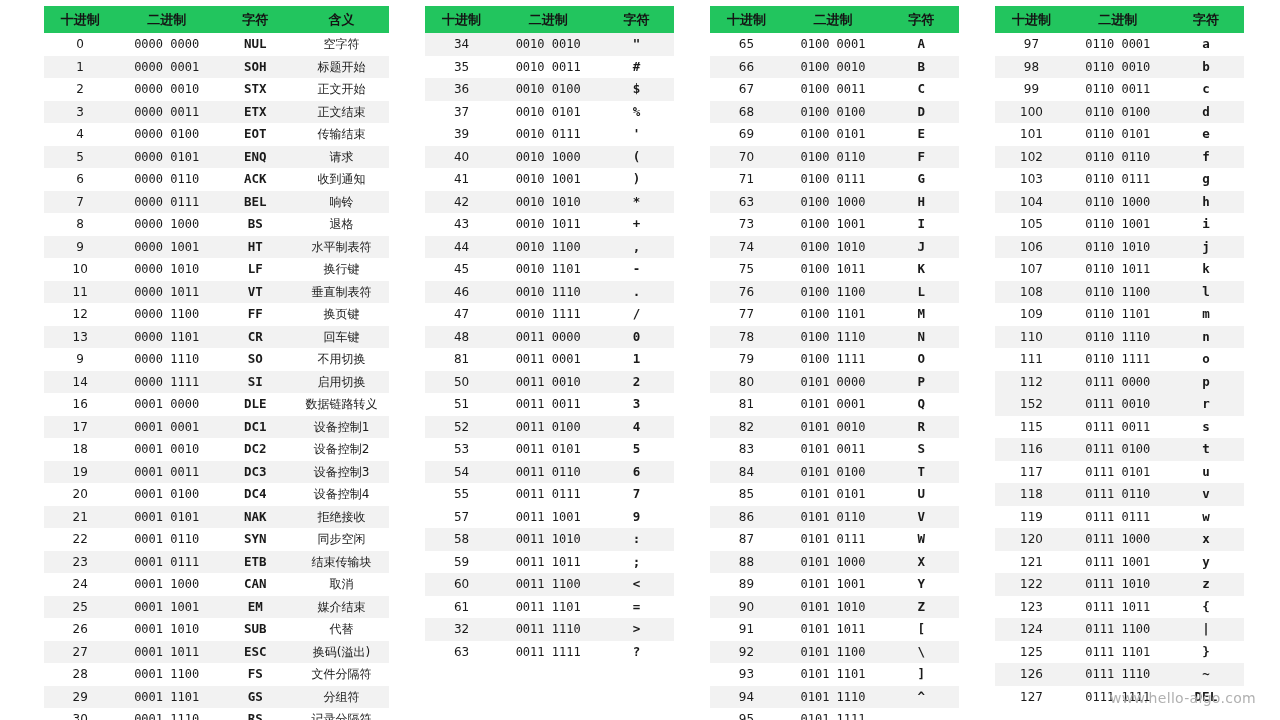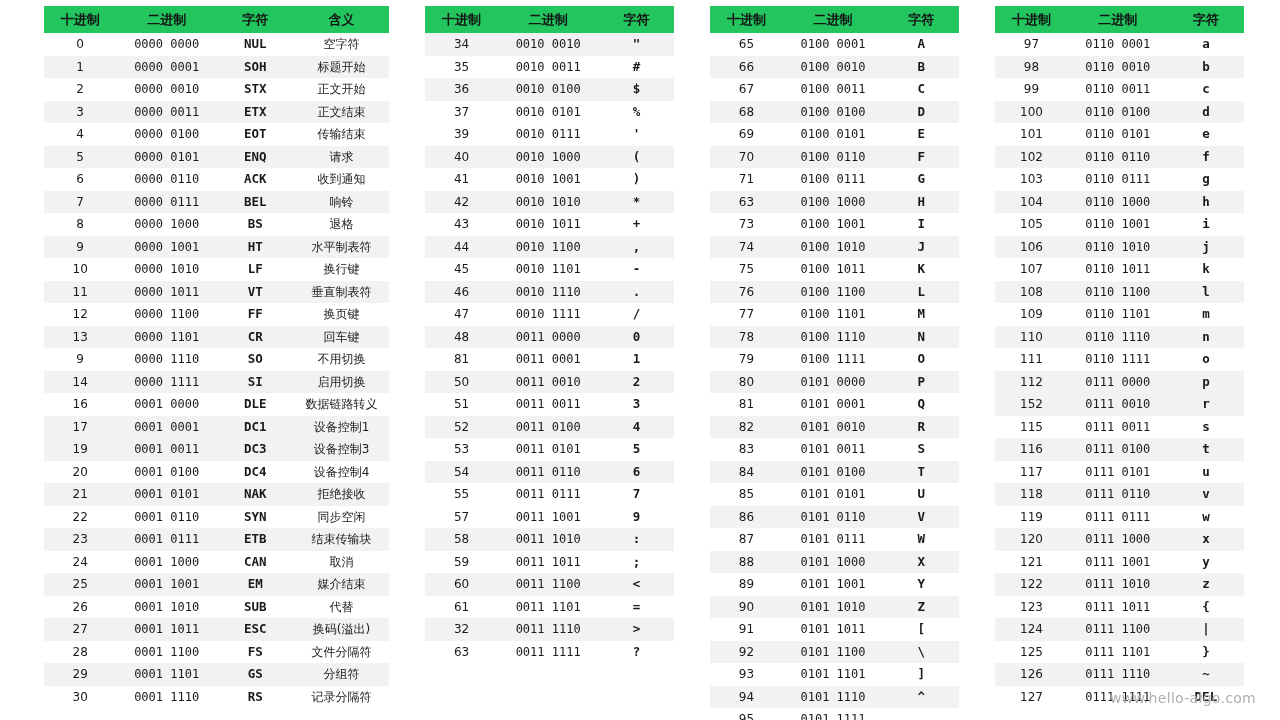--- a/index.html
+++ b/index.html
@@ -206,20 +206,26 @@
               <td class="bin col-bin">0001 0000</td>
               <td class="chr col-chr">DLE</td>
               <td class="mean col-mean">数据链路转义</td>
             </tr>
             <tr class="alt">
               <td class="dec col-dec">17</td>
               <td class="bin col-bin">0001 0001</td>
               <td class="chr col-chr">DC1</td>
               <td class="mean col-mean">设备控制1</td>
             </tr>
+            <tr>
+              <td class="dec col-dec">18</td>
+              <td class="bin col-bin">0001 0010</td>
+              <td class="chr col-chr">DC2</td>
+              <td class="mean col-mean">设备控制2</td>
+            </tr>
             <tr class="alt">
               <td class="dec col-dec">19</td>
               <td class="bin col-bin">0001 0011</td>
               <td class="chr col-chr">DC3</td>
               <td class="mean col-mean">设备控制3</td>
             </tr>
             <tr>
               <td class="dec col-dec">20</td>
               <td class="bin col-bin">0001 0100</td>
               <td class="chr col-chr">DC4</td>

